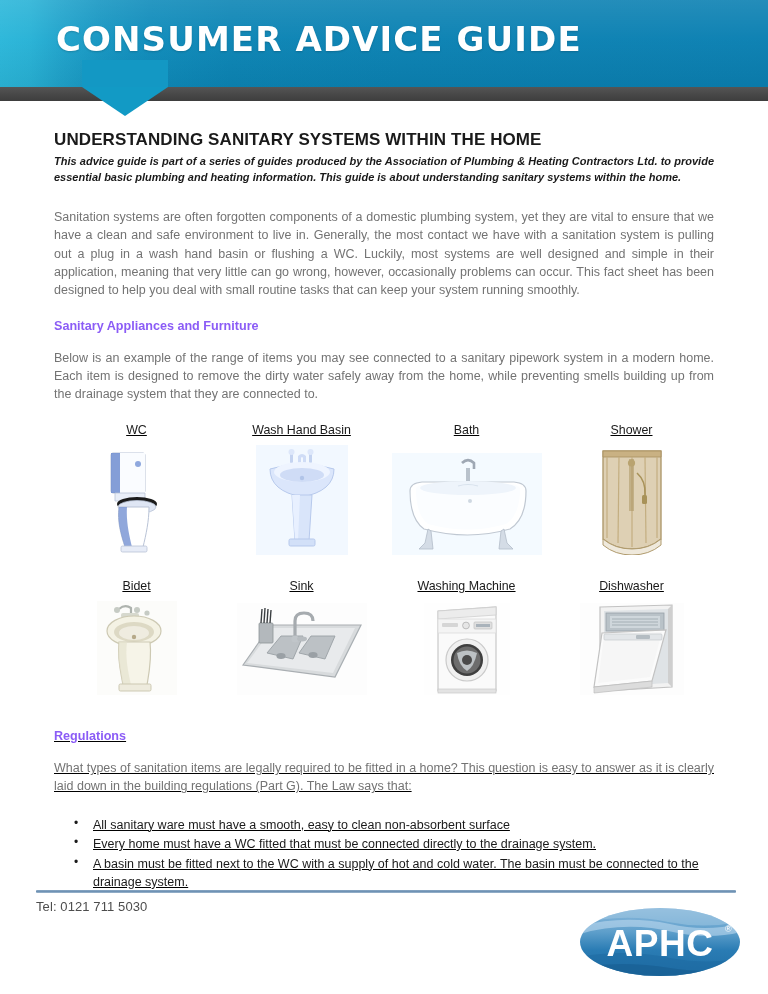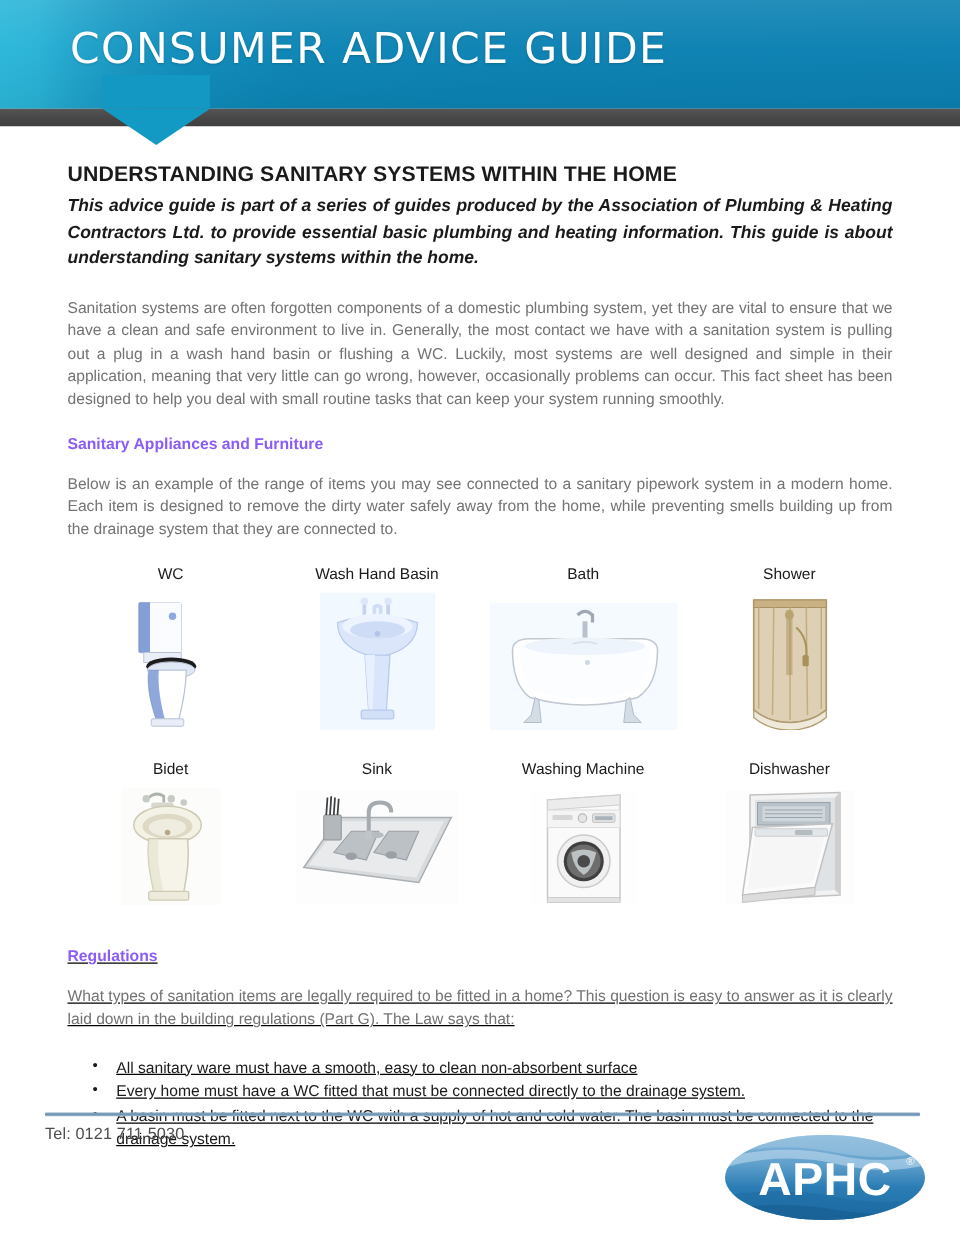--- a/index.html
+++ b/index.html
@@ -35,21 +35,21 @@
         rgba(255,255,255,0.10) 0%,
         rgba(255,255,255,0.02) 45%,
         rgba(0,0,0,0.05) 100%);
     pointer-events: none;
   }
   .banner-title {
     position: absolute;
     left: 56px; top: 19px;
     font-family: "DejaVu Sans", sans-serif;
     font-size: 34px;
-    font-weight: normal;
+    font-weight: bold;
     letter-spacing: 1.1px;
     color: #ffffff;
     white-space: nowrap;
     text-shadow: 0 1px 2px rgba(0,0,0,0.18);
   }
   .graybar-shade {
     position: absolute;
     left: 0; top: 87px;
     width: 768px; height: 14px;
     background: linear-gradient(to bottom, #555555 0%, #464646 60%, #3e3e3e 100%);
@@ -79,21 +79,21 @@
   .doc-title {
     font-size: 17px;
     font-weight: bold;
     color: #1a1a1a;
     letter-spacing: 0.1px;
     margin: 0 0 4px 0;
     line-height: 1.2;
   }
 
   .intro {
-    font-size: 14px;
+    font-size: 11px;
     font-style: italic;
     font-weight: bold;
     color: #1a1a1a;
     line-height: 1.45;
     text-align: justify;
     margin: 0 0 22px 0;
   }
 
   .body-para {
     font-size: 12.5px;
@@ -110,20 +110,21 @@
     margin: 0 0 16px 0;
   }
 
   
   .grid {
     margin-top: 4px;
   }
   .grid-row {
     display: flex;
     width: 660px;
+    text-decoration: underline;
   }
   .cell {
     width: 165px;
     display: flex;
     flex-direction: column;
     align-items: center;
   }
   .cell-label {
     font-size: 12.4px;
     color: #1a1a1a;

